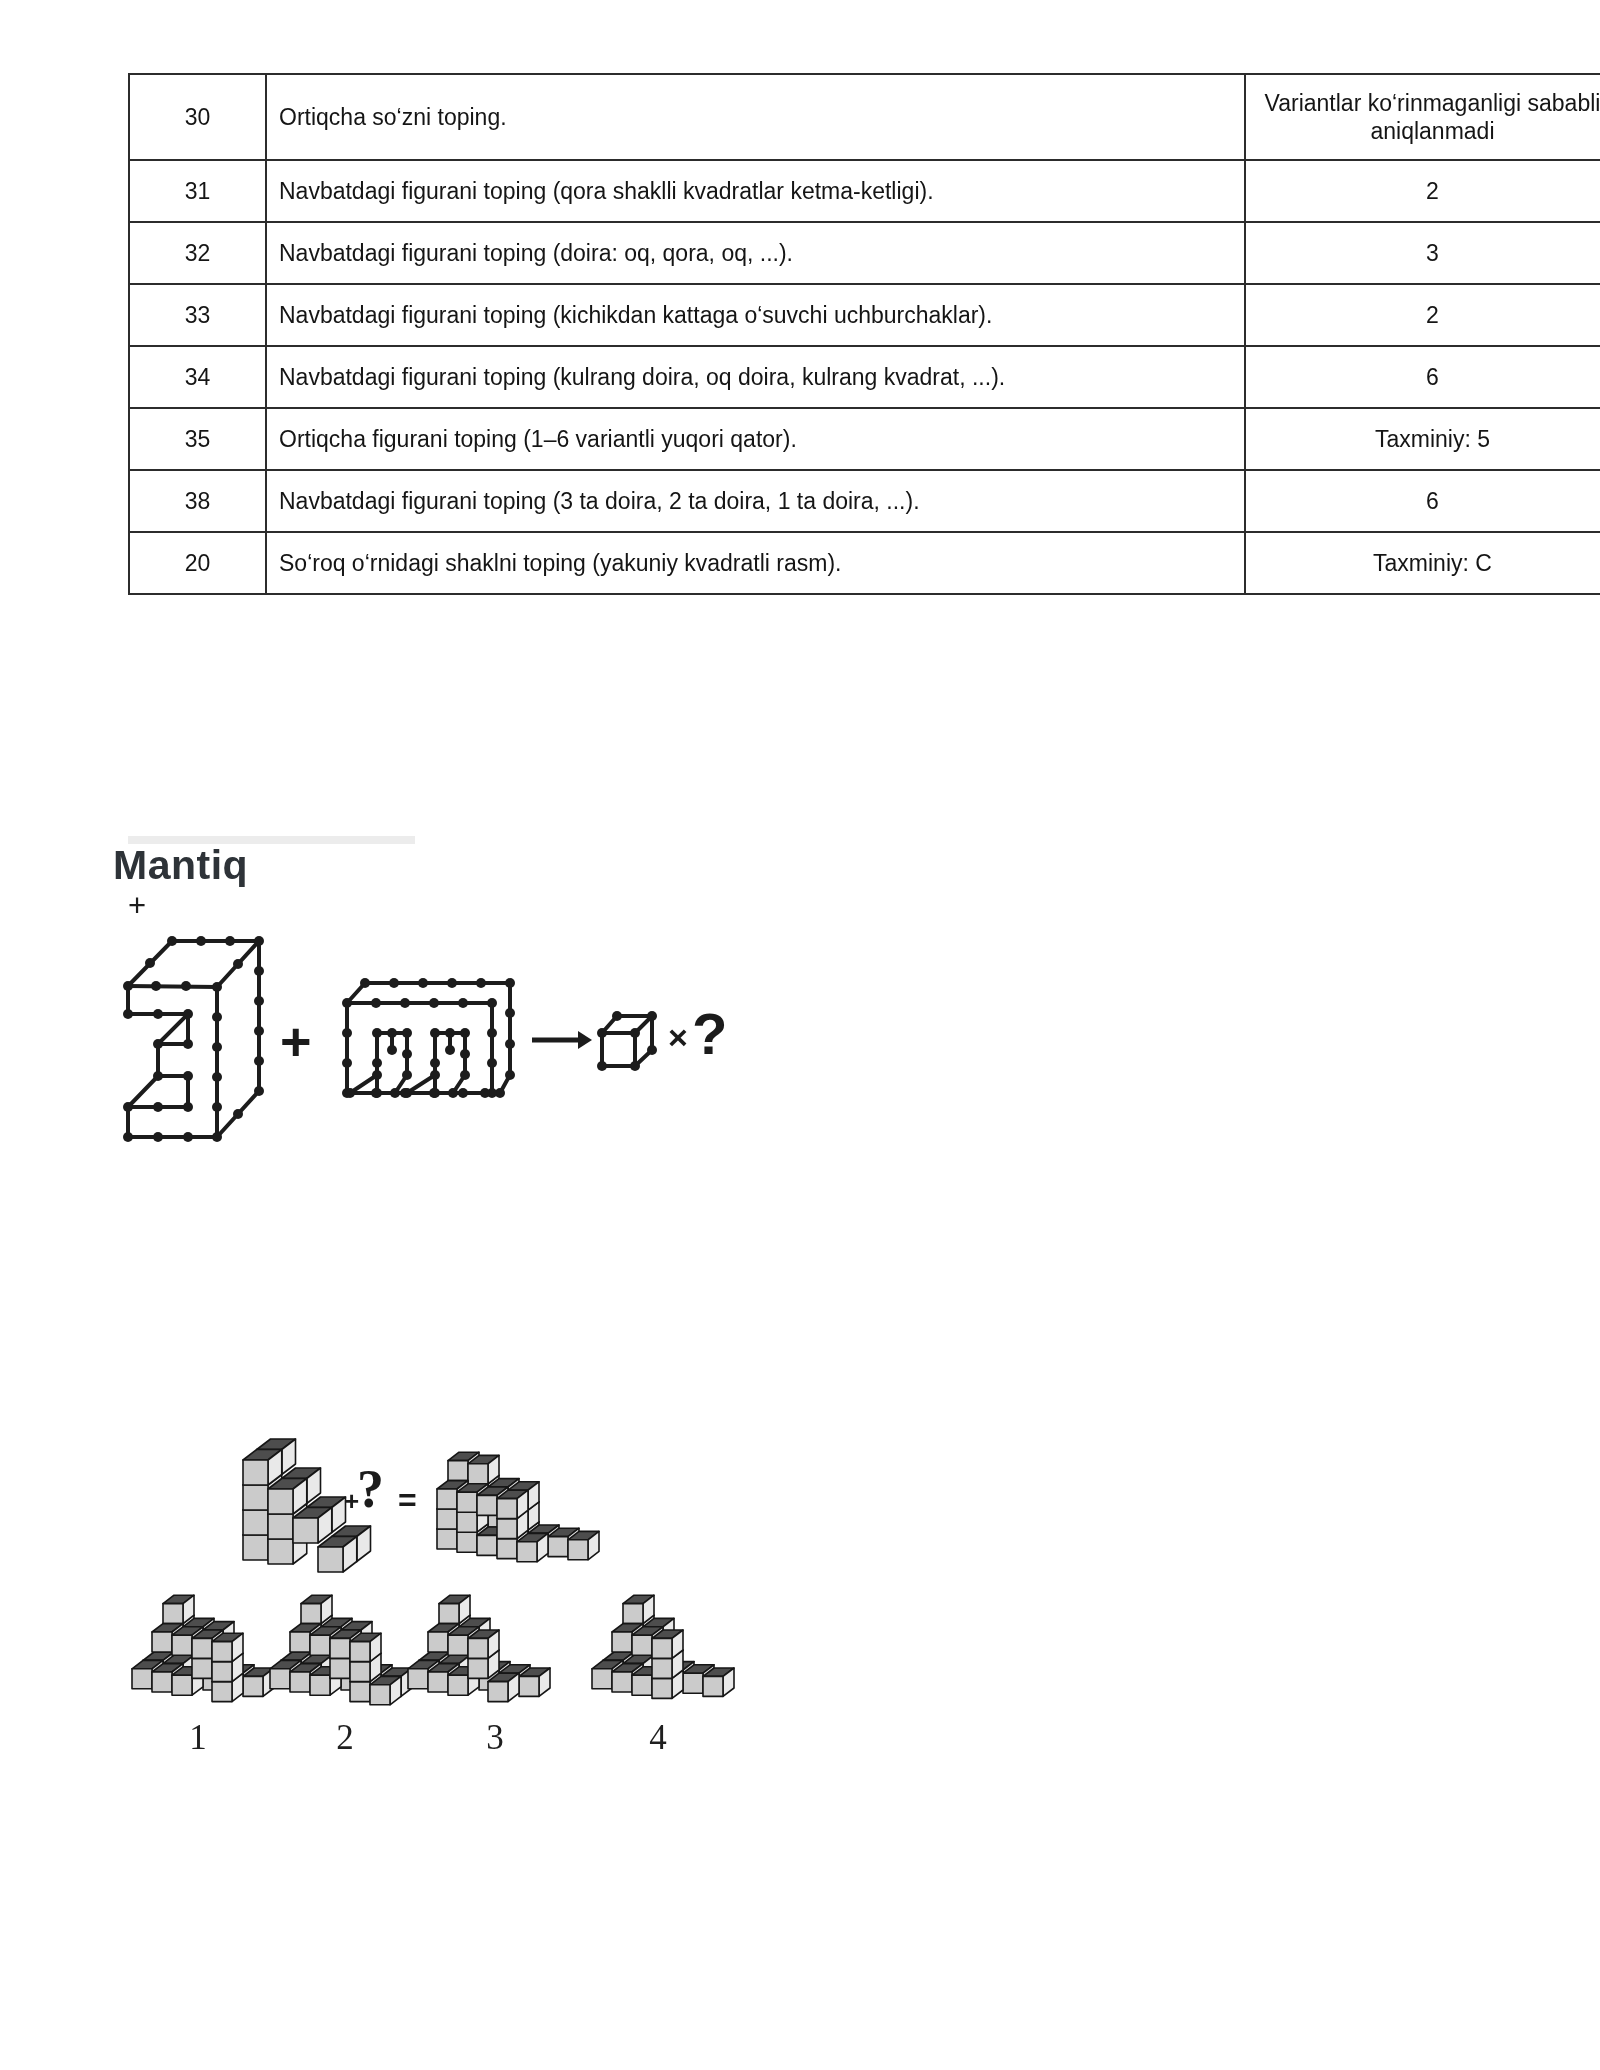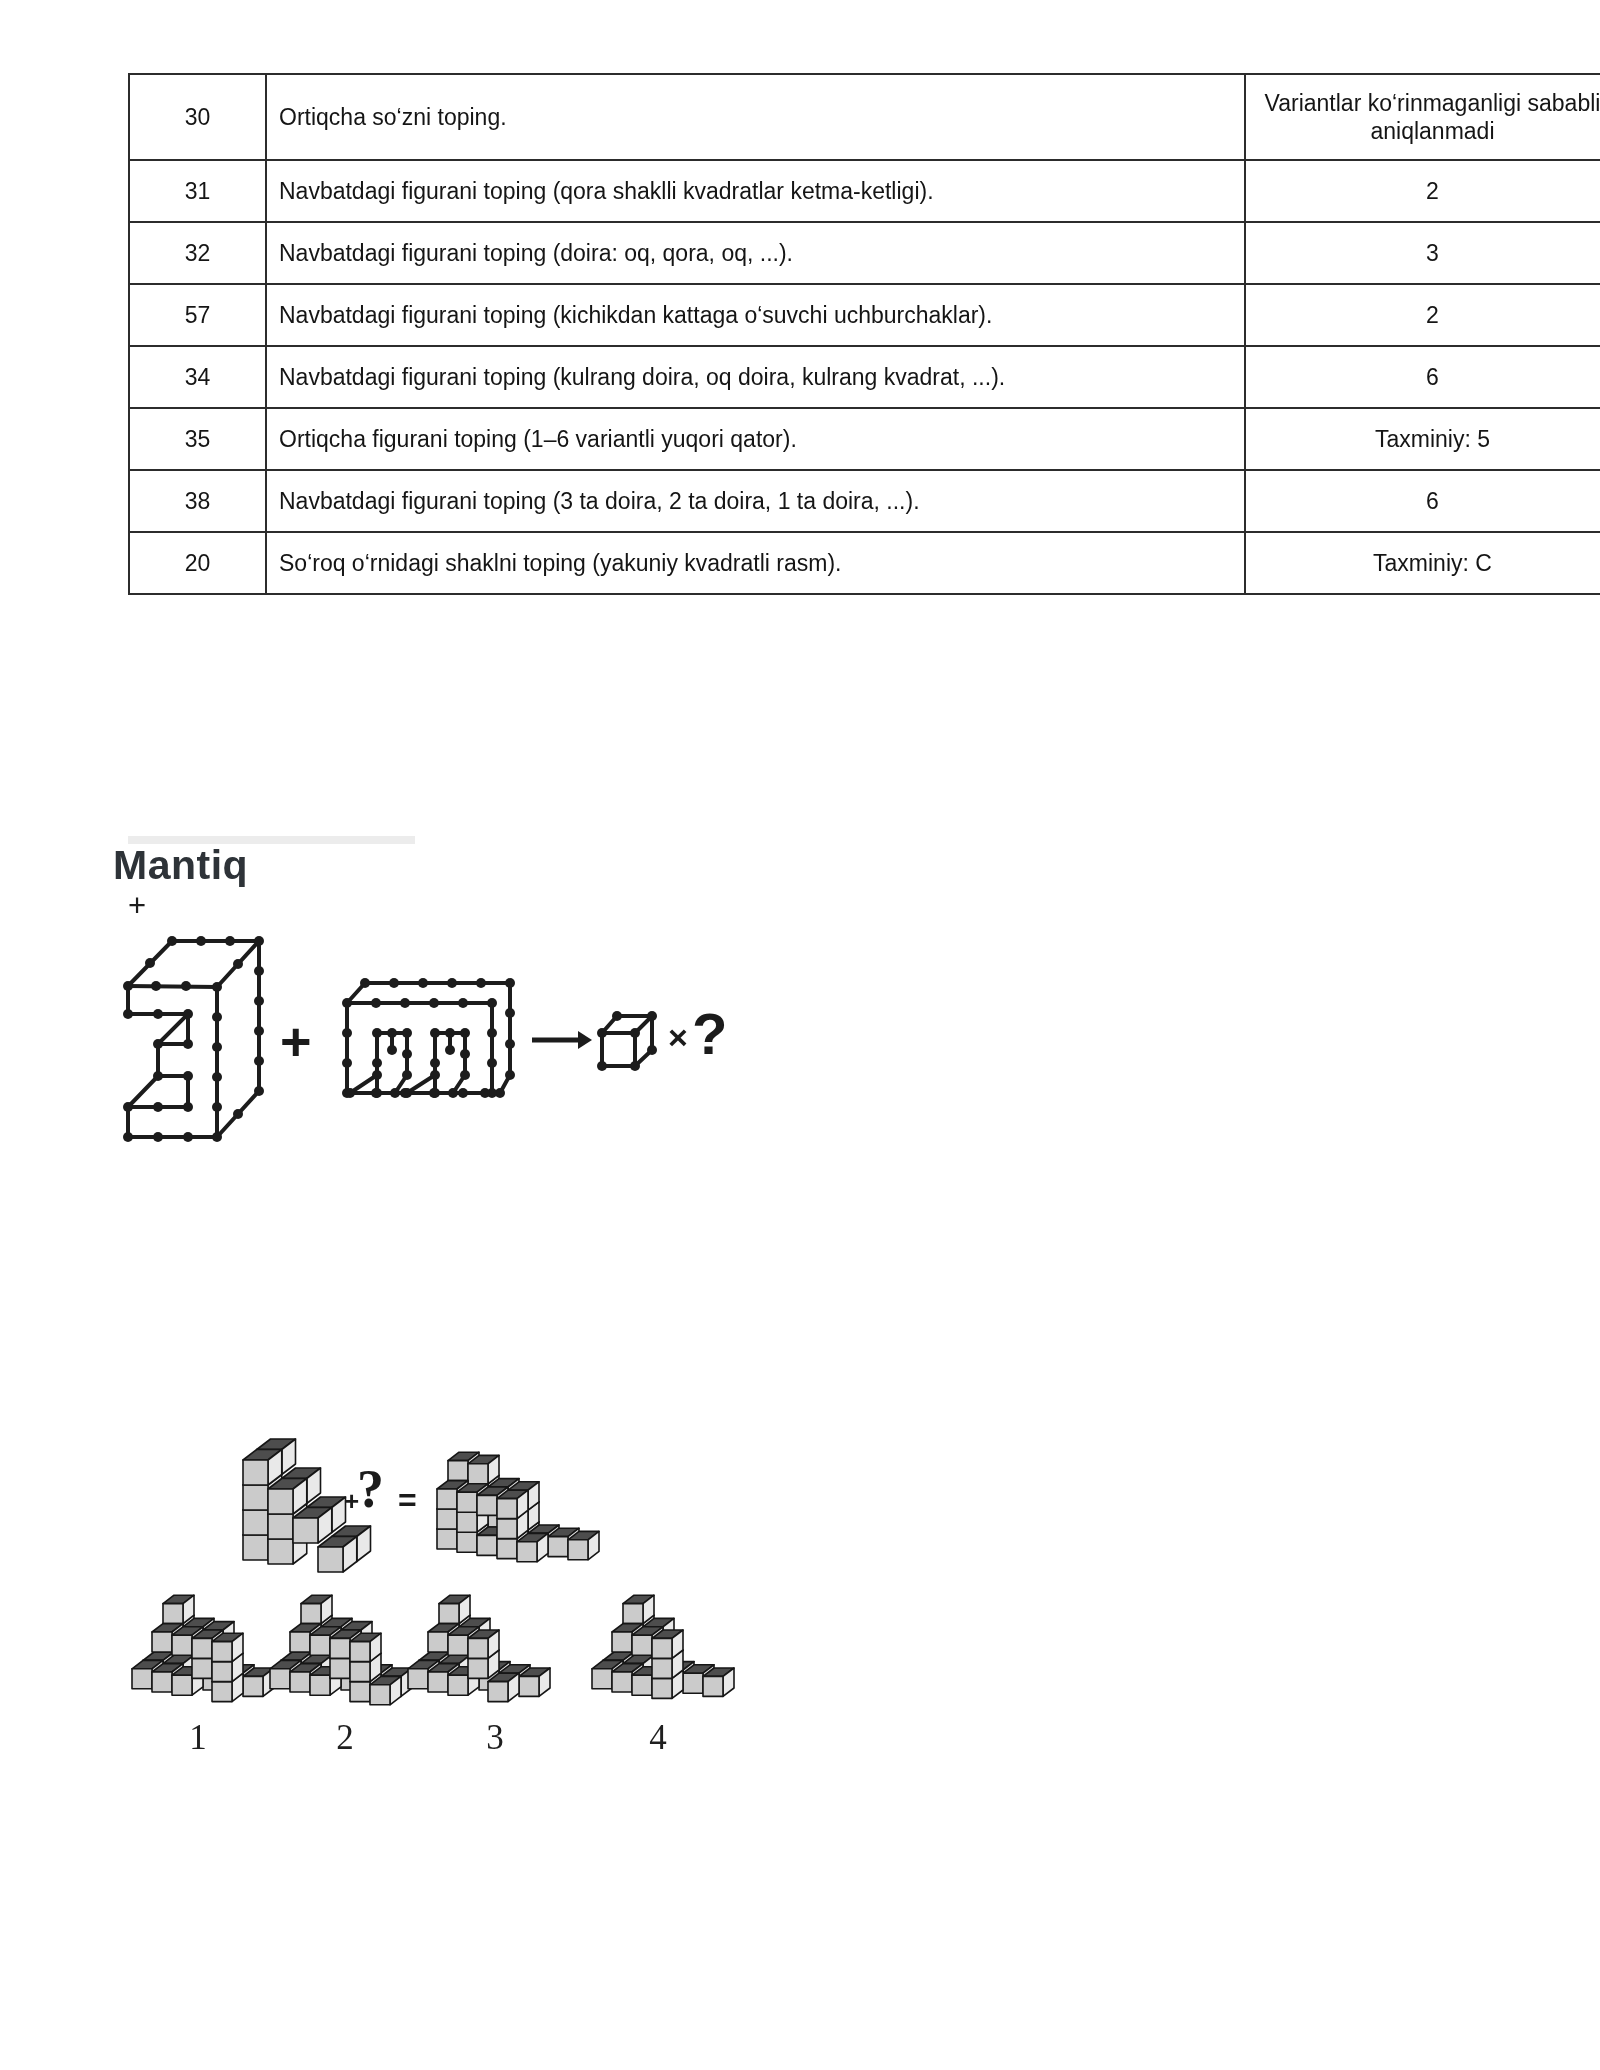--- a/index.html
+++ b/index.html
@@ -58,21 +58,21 @@
           <td class="c-num">31</td>
           <td class="c-q">Navbatdagi figurani toping (qora shaklli kvadratlar ketma-ketligi).</td>
           <td class="c-a">2</td>
         </tr>
         <tr>
           <td class="c-num">32</td>
           <td class="c-q">Navbatdagi figurani toping (doira: oq, qora, oq, ...).</td>
           <td class="c-a">3</td>
         </tr>
         <tr>
-          <td class="c-num">57</td>
+          <td class="c-num">33</td>
           <td class="c-q">Navbatdagi figurani toping (kichikdan kattaga o‘suvchi uchburchaklar).</td>
           <td class="c-a">2</td>
         </tr>
         <tr>
           <td class="c-num">34</td>
           <td class="c-q">Navbatdagi figurani toping (kulrang doira, oq doira, kulrang kvadrat, ...).</td>
           <td class="c-a">6</td>
         </tr>
         <tr>
           <td class="c-num">35</td>

